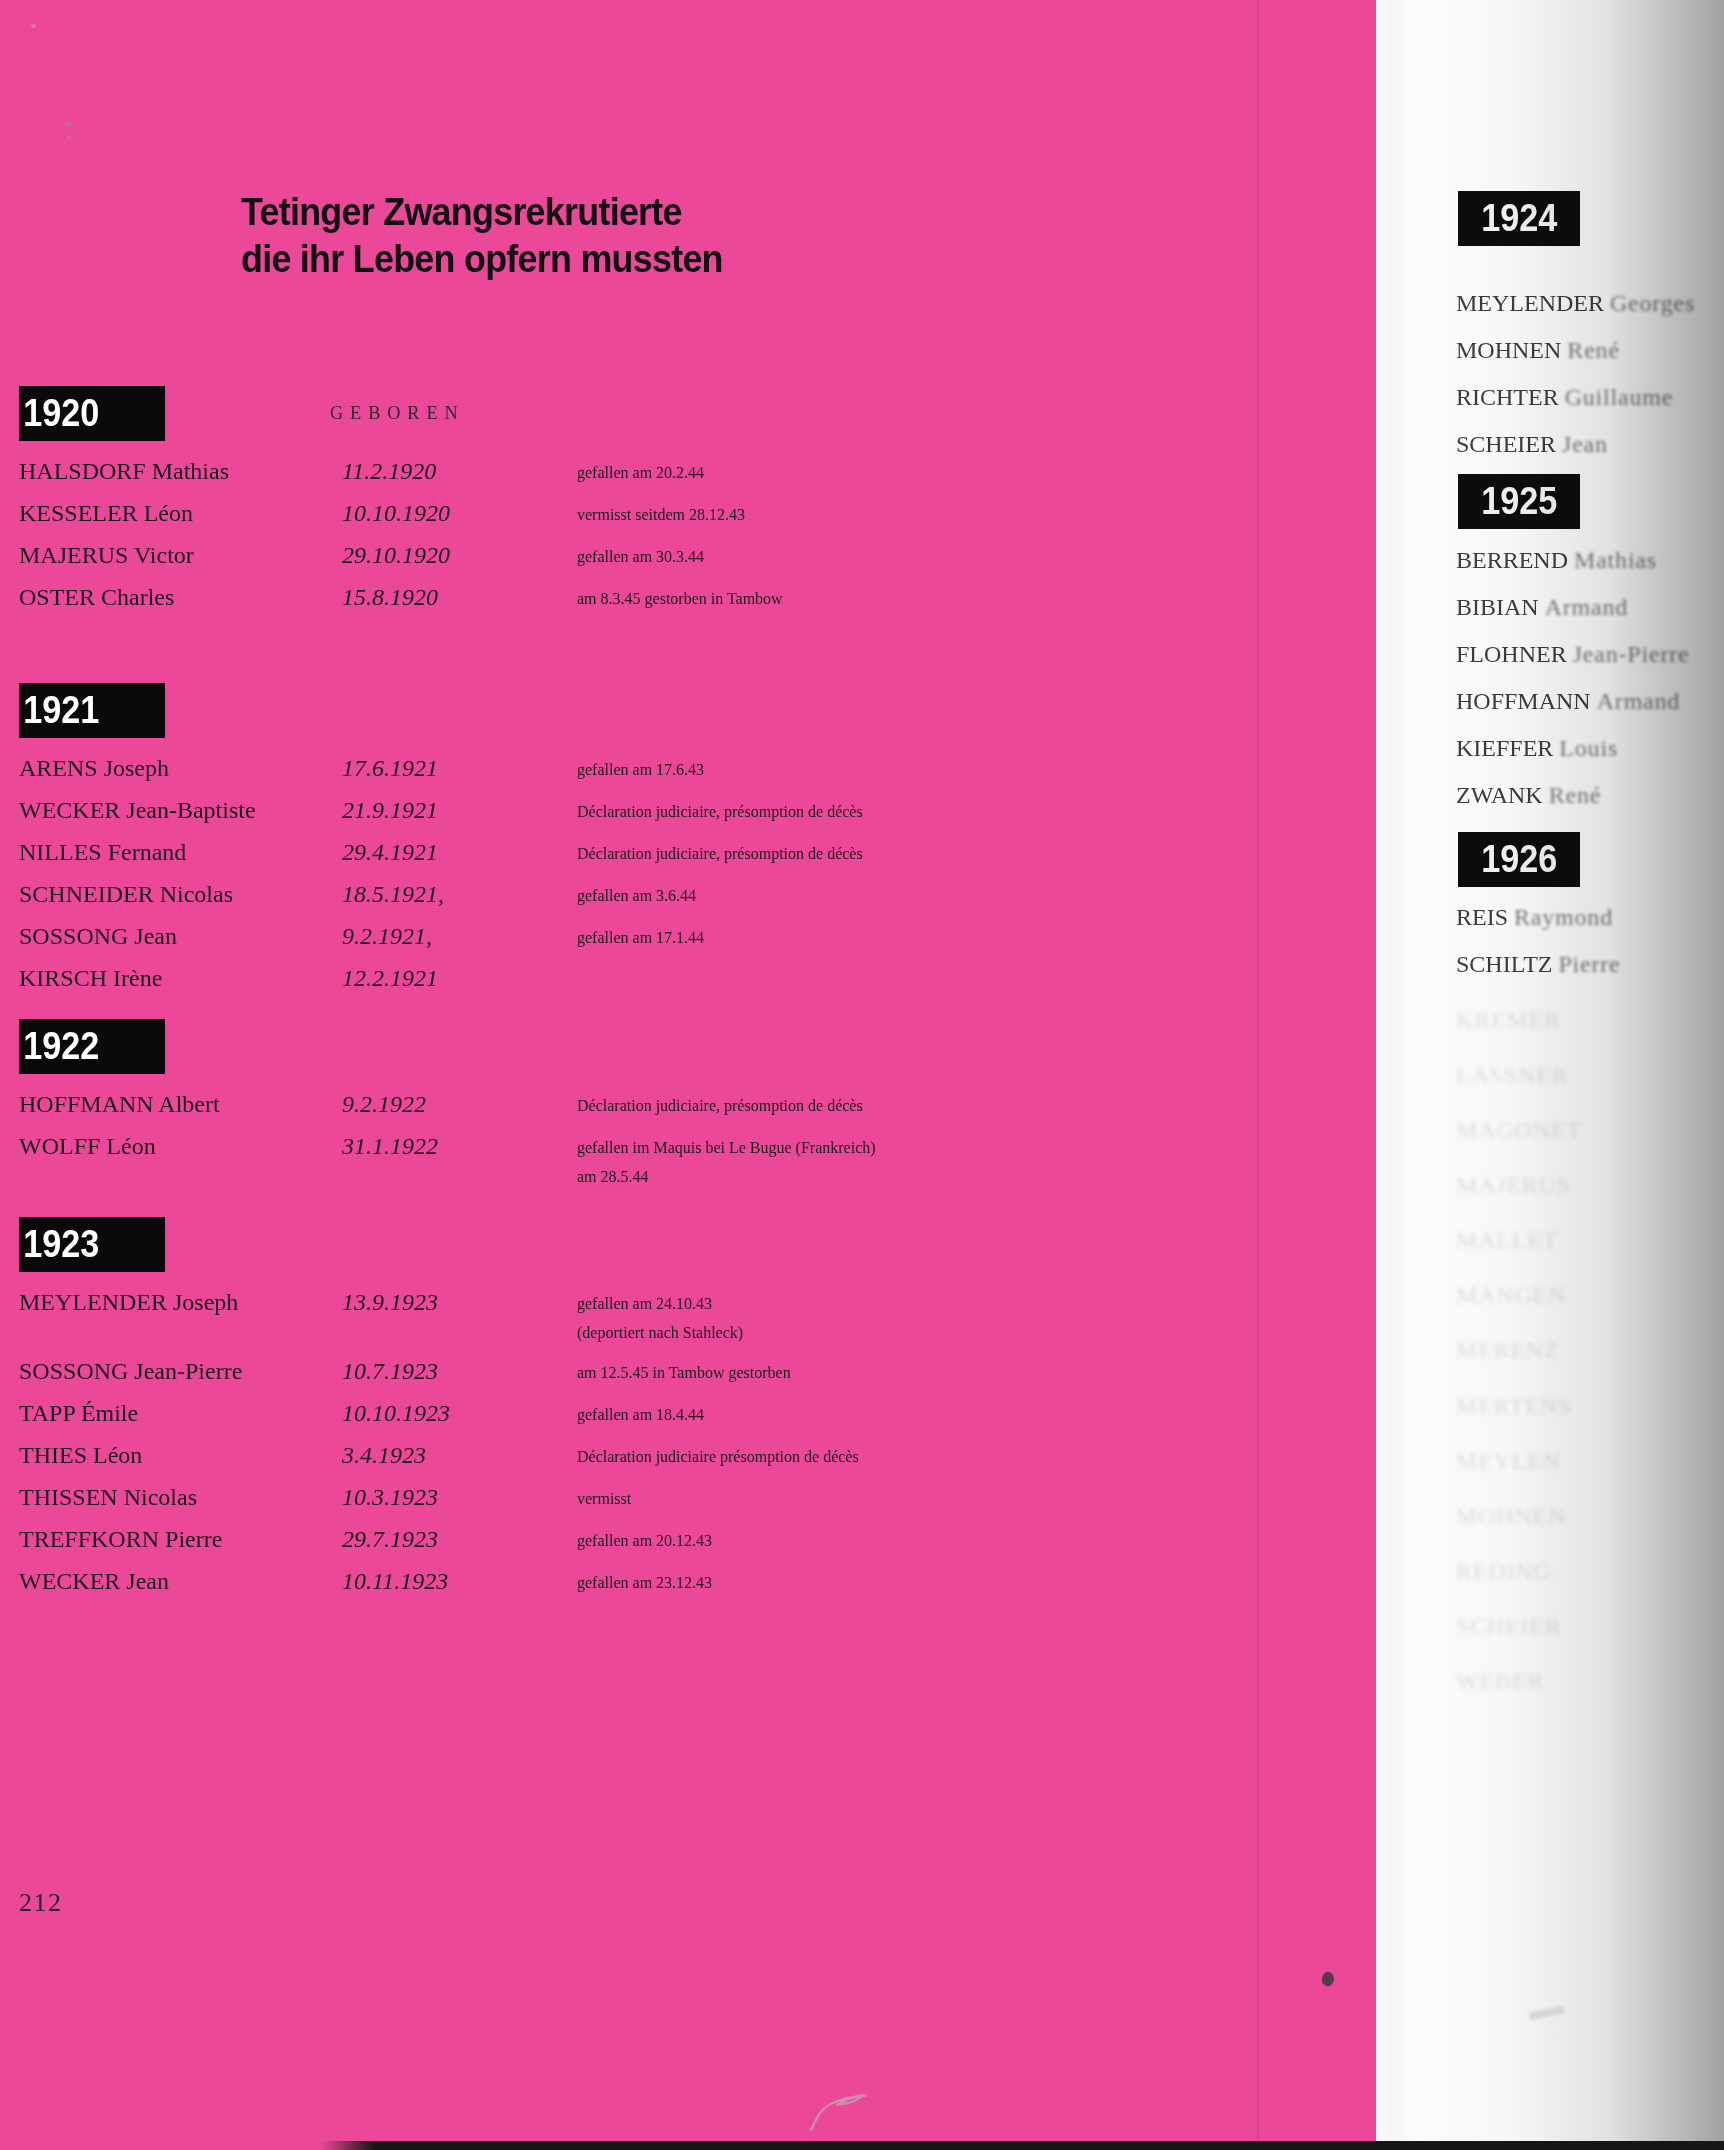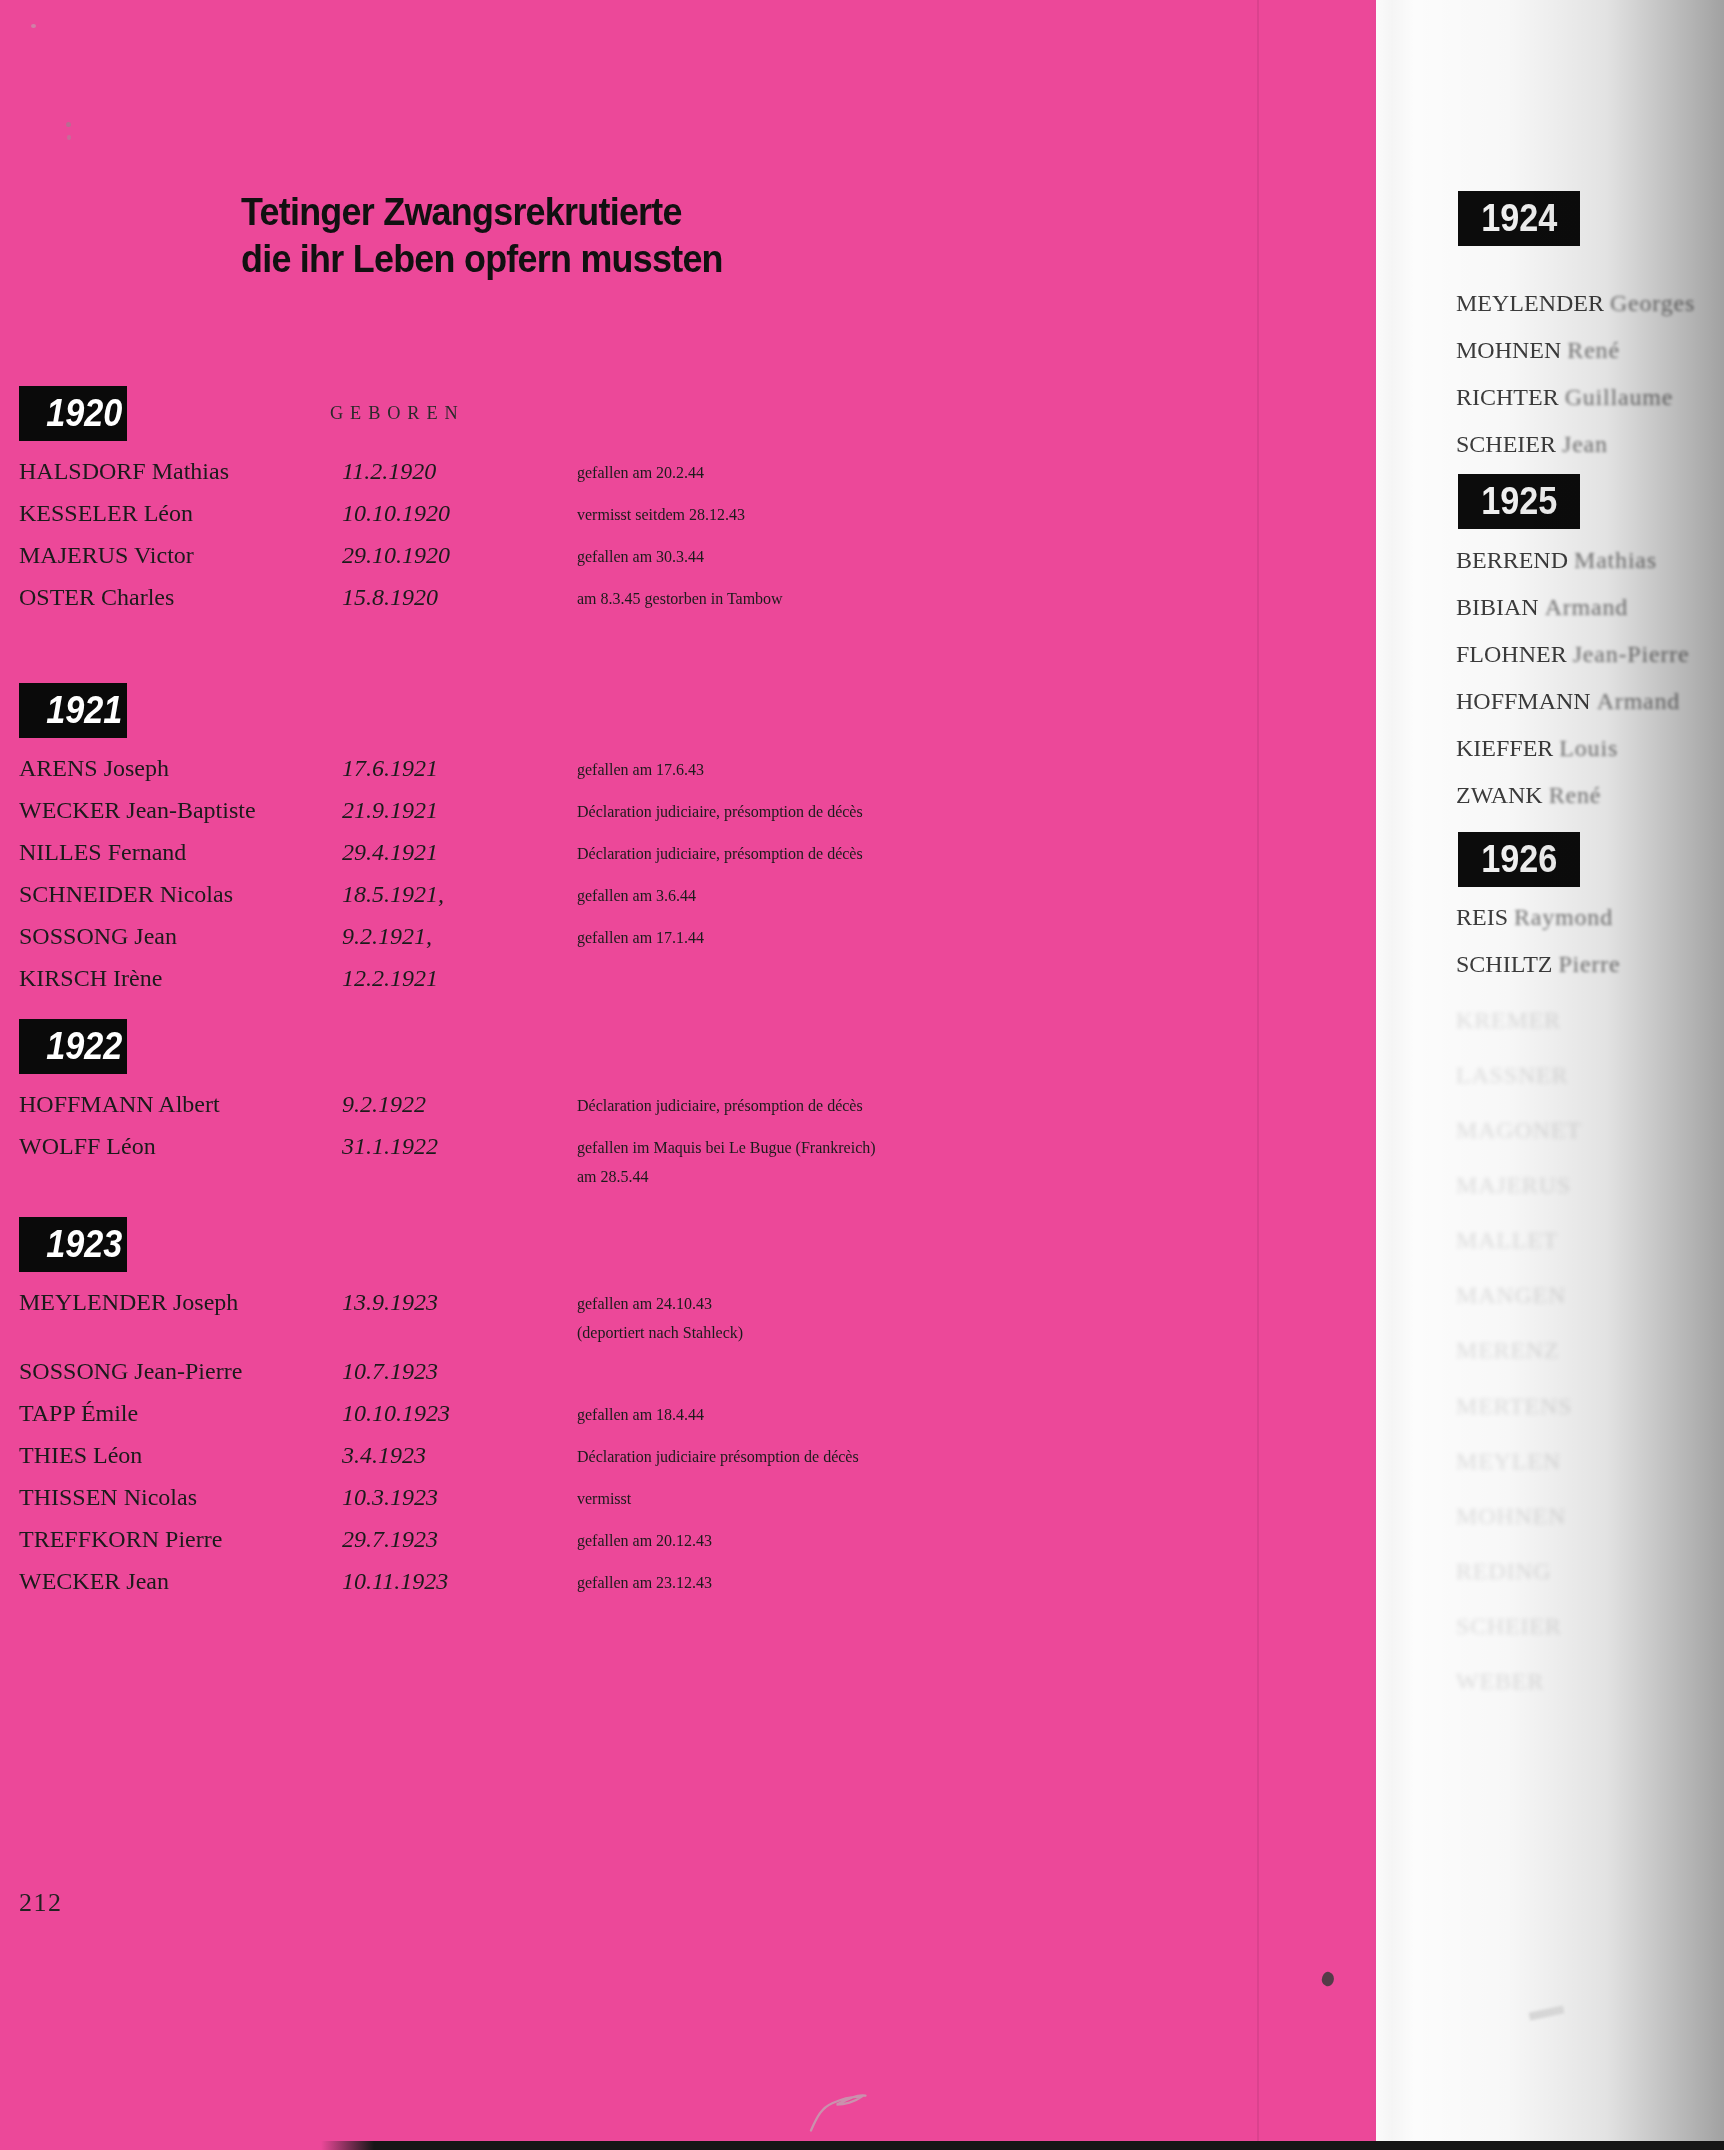--- a/index.html
+++ b/index.html
@@ -11,22 +11,22 @@
 
   .title{position:absolute;left:241px;top:188px;margin:0;
          font-family:"Liberation Sans", sans-serif;font-weight:700;
          font-size:39px;line-height:47px;letter-spacing:-0.8px;color:#111;
          transform:scaleX(.92);transform-origin:left top;white-space:nowrap;}
 
   .geboren{position:absolute;left:330px;top:403px;
            font-size:18.3px;letter-spacing:6.9px;color:#2a2a2a;}
 
   .year-section{position:absolute;left:0;width:1368px;}
-  .year-badge{position:absolute;left:19px;top:0;width:108px;height:55px;background:#0a0a0a;
-              display:flex;align-items:center;justify-content:flex-end;font-style:italic;}
+  .year-badge{position:absolute;left:19px;top:0;width:146px;height:55px;background:#0a0a0a;
+              display:flex;align-items:center;justify-content:flex-start;}
   .year-badge span{font-family:"Liberation Sans", sans-serif;font-weight:700;font-size:38px;
                    color:#fff;transform:scaleX(.9);letter-spacing:0px;}
   .rows{position:absolute;left:0;top:72px;width:1368px;}
   .row{position:relative;height:42px;}
   .row.tall{height:69px;padding-left:32px;}
   .nm{position:absolute;left:19px;top:0;width:302px;font-size:24px;white-space:nowrap;}
   .dt{position:absolute;left:342px;top:0;width:229px;font-size:24px;white-space:nowrap;font-style:italic;}
   .ft{position:absolute;left:577px;top:0;width:566px;font-size:16px;line-height:29px;}
 
   .page-number{position:absolute;left:19px;top:1888px;font-size:26px;letter-spacing:1.5px;color:#222;}
@@ -168,20 +168,21 @@
           </div>
           <div class="rows">
             <div class="row tall">
               <span class="nm">MEYLENDER Joseph</span>
               <span class="dt">13.9.1923</span>
               <span class="ft">gefallen am 24.10.43<br>(deportiert nach Stahleck)</span>
             </div>
             <div class="row">
               <span class="nm">SOSSONG Jean-Pierre</span>
               <span class="dt">10.7.1923</span>
+              <span class="ft">am 12.5.45 in Tambow gestorben</span>
             </div>
             <div class="row">
               <span class="nm">TAPP Émile</span>
               <span class="dt">10.10.1923</span>
               <span class="ft">gefallen am 18.4.44</span>
             </div>
             <div class="row">
               <span class="nm">THIES Léon</span>
               <span class="dt">3.4.1923</span>
               <span class="ft">Déclaration judiciaire présomption de décès</span>

